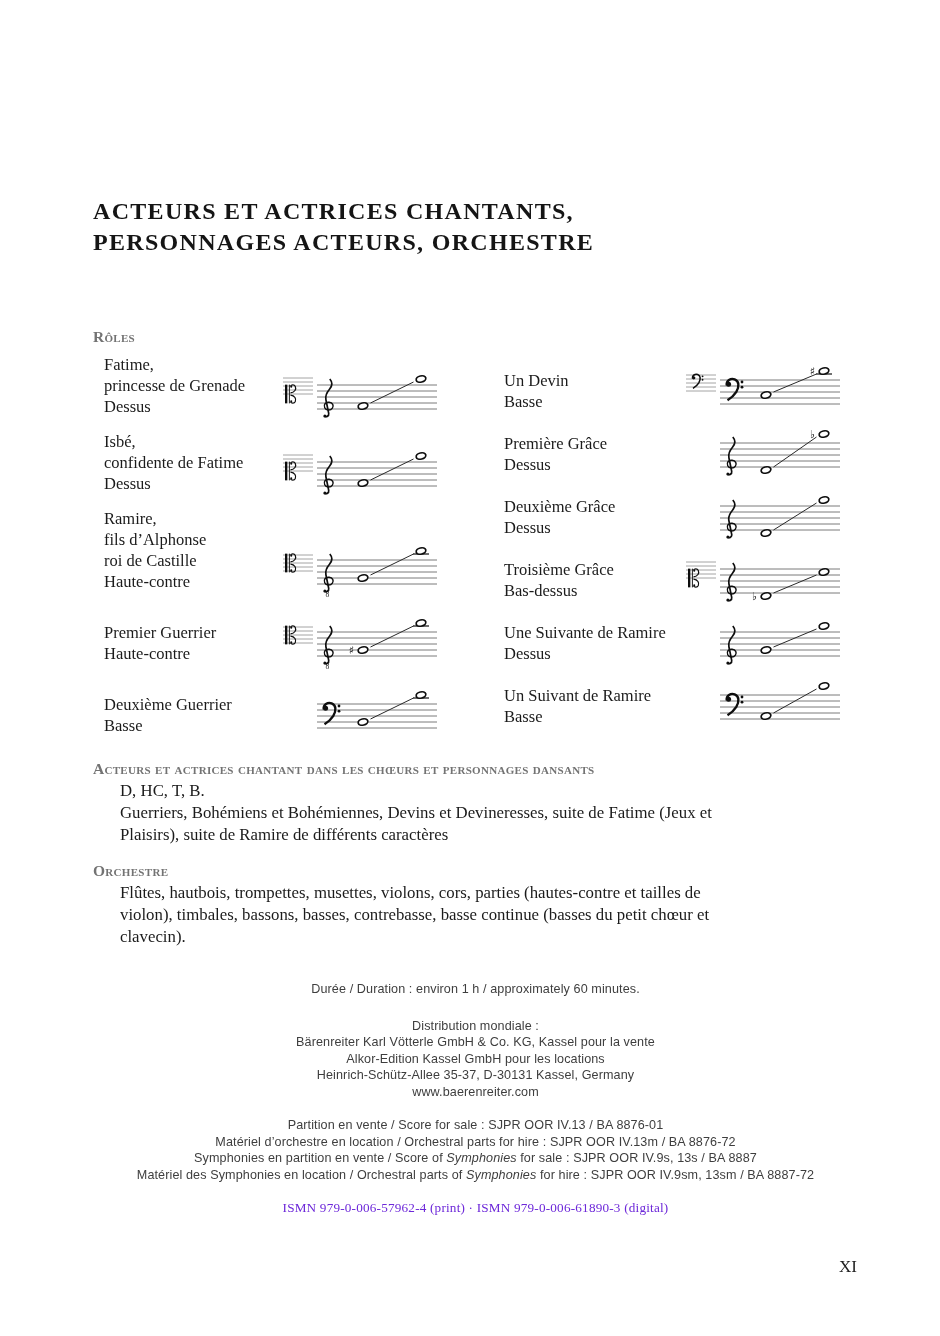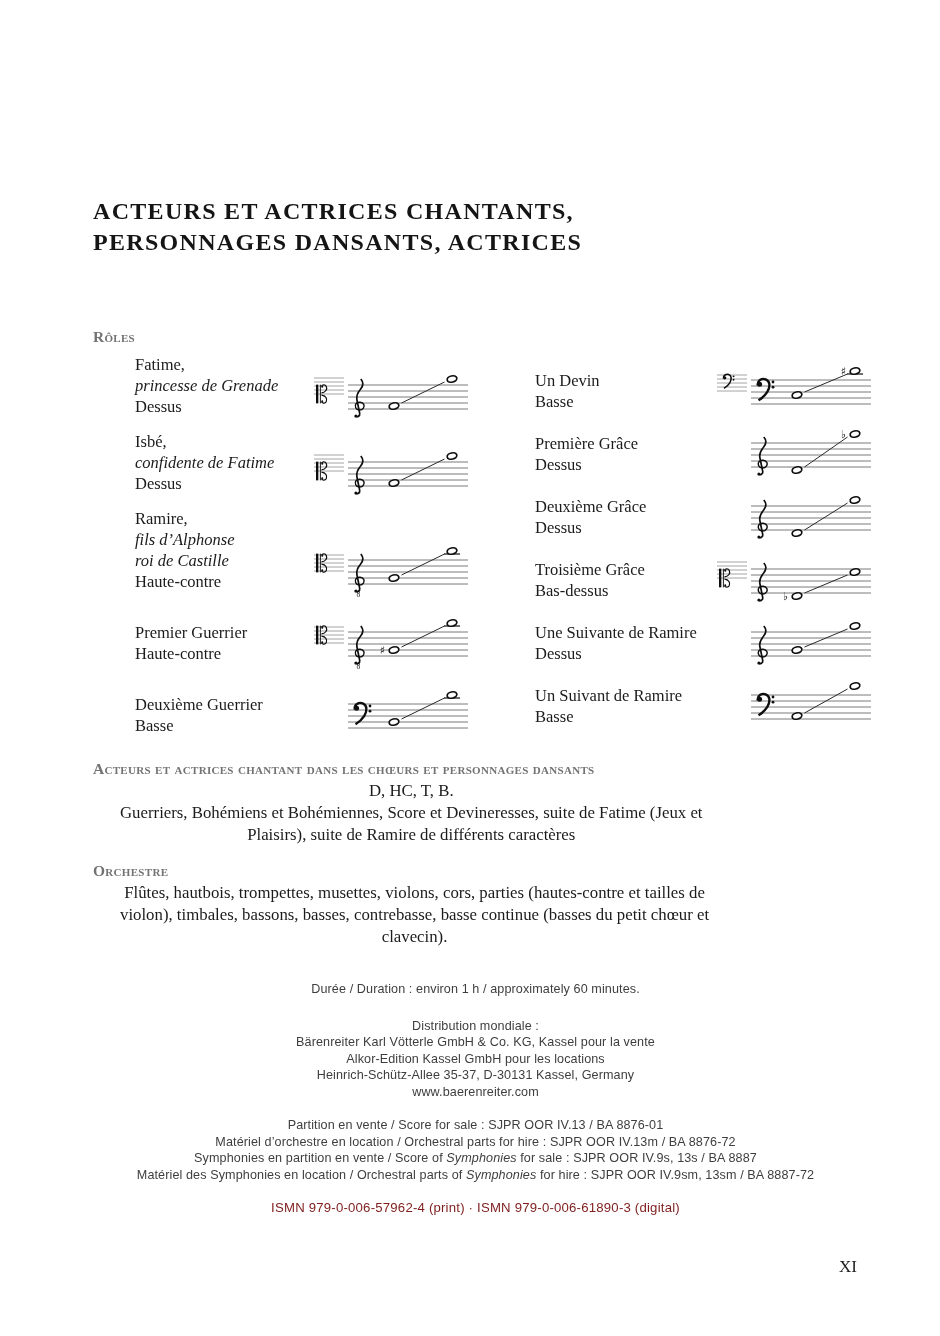--- a/index.html
+++ b/index.html
@@ -8,48 +8,48 @@
     font-family:"Liberation Serif","DejaVu Serif",serif;color:#1b1b1b;margin-top:26px;
   }
   .title{
     position:absolute;left:93px;top:170px;margin:0;
     font-size:24px;line-height:31px;font-weight:700;letter-spacing:1.3px;color:#151515;
   }
   .sc-heading{
     font-variant:small-caps;font-weight:600;font-size:15.5px;letter-spacing:0.3px;color:#737373;
   }
   .roles-heading{position:absolute;left:93px;top:302px;}
-  .roles-grid{position:absolute;left:108px;top:328px;width:765px;display:flex;}
+  .roles-grid{position:absolute;left:77px;top:328px;width:765px;display:flex;}
   .roles-col-left{width:362px;padding-left:27px;box-sizing:border-box;}
   .roles-col-right{width:403px;padding-left:65px;box-sizing:border-box;}
   .role-row{display:flex;justify-content:space-between;align-items:flex-end;margin-bottom:14px;}
   .roles-col-right .role-row{margin-bottom:5px;}
   .role-text{font-size:16.5px;line-height:21px;white-space:nowrap;}
-  .role-line.italic{font-style:italic;}
+  .role-line.italic{}
   .staff{width:160px;height:58px;flex:none;transform:translateY(6px);}
   .chorus-section{position:absolute;left:93px;top:734px;}
   .orchestra-section{position:absolute;left:93px;top:836px;}
   .indent{margin-left:27px;margin-top:2px;}
-  .body-line{font-size:16.8px;line-height:22px;white-space:nowrap;text-align:center;}
+  .body-line{font-size:16.8px;line-height:22px;white-space:nowrap;}
   .colophon{position:absolute;left:93px;right:82px;top:955px;text-align:center;
     font-family:"Liberation Sans","DejaVu Sans",sans-serif;color:#3e3e3e;}
   .sans-line{font-size:12.6px;line-height:16.5px;letter-spacing:0.1px;white-space:nowrap;}
   .duration{margin-bottom:0;}
   .distribution-block{margin-top:20px;}
   .sales-block{margin-top:17px;}
   .sales-line .italic{font-style:italic;}
-  .ismn{margin-top:16px;font-size:13.2px;line-height:17px;color:#7f1d1d;letter-spacing:0.2px;white-space:nowrap;}
+  .ismn{margin-top:16px;font-size:13.2px;line-height:17px;color:#6d28d9;letter-spacing:0.2px;white-space:nowrap;font-family:Liberation Serif, serif;}
   .page-number{position:absolute;right:83px;top:1231px;font-size:17px;color:#222;}
 </style>
 </head>
 <body>
 
 <div class="page">
 
-  <h1 class="title"><span>ACTEURS ET ACTRICES CHANTANTS,</span><br><span>PERSONNAGES DANSANTS, ACTRICES</span></h1>
+  <h1 class="title"><span>ACTEURS ET ACTRICES CHANTANTS,</span><br><span>PERSONNAGES ACTEURS, ORCHESTRE</span></h1>
 
   <div class="sc-heading roles-heading">Rôles</div>
 
   <div class="roles-grid">
     <div class="roles-col-left" id="roles-left">
         <div class="role-row">
           <div class="role-text">
             <div class="role-line">Fatime,</div>
             <div class="role-line italic">princesse de Grenade</div>
             <div class="role-line">Dessus</div>
@@ -452,21 +452,21 @@
               </g>
             </svg></div>
         </div>
       </div>
   </div>
 
   <div class="chorus-section">
     <div class="sc-heading">Acteurs et actrices chantant dans les chœurs et personnages dansants</div>
     <div class="indent" id="chorus-lines">
         <div class="body-line">D, HC, T, B.</div>
-        <div class="body-line">Guerriers, Bohémiens et Bohémiennes, Score et Devineresses, suite de Fatime (Jeux et</div>
+        <div class="body-line">Guerriers, Bohémiens et Bohémiennes, Devins et Devineresses, suite de Fatime (Jeux et</div>
         <div class="body-line">Plaisirs), suite de Ramire de différents caractères</div>
       </div>
   </div>
 
   <div class="orchestra-section">
     <div class="sc-heading">Orchestre</div>
     <div class="indent" id="orchestra-lines">
         <div class="body-line">Flûtes, hautbois, trompettes, musettes, violons, cors, parties (hautes-contre et tailles de</div>
         <div class="body-line">violon), timbales, bassons, basses, contrebasse, basse continue (basses du petit chœur et</div>
         <div class="body-line">clavecin).</div>

